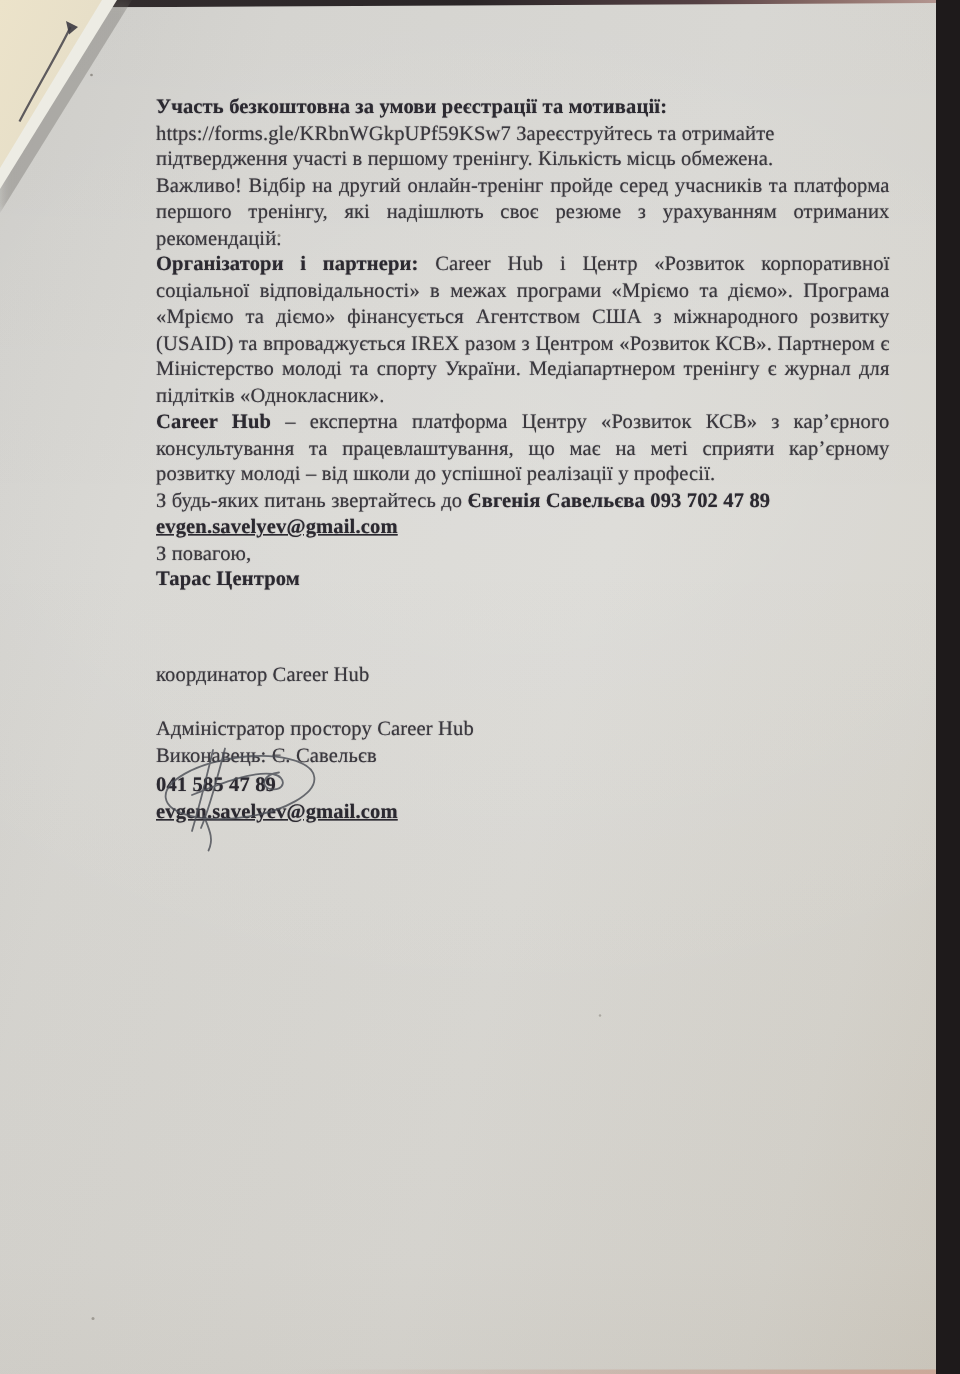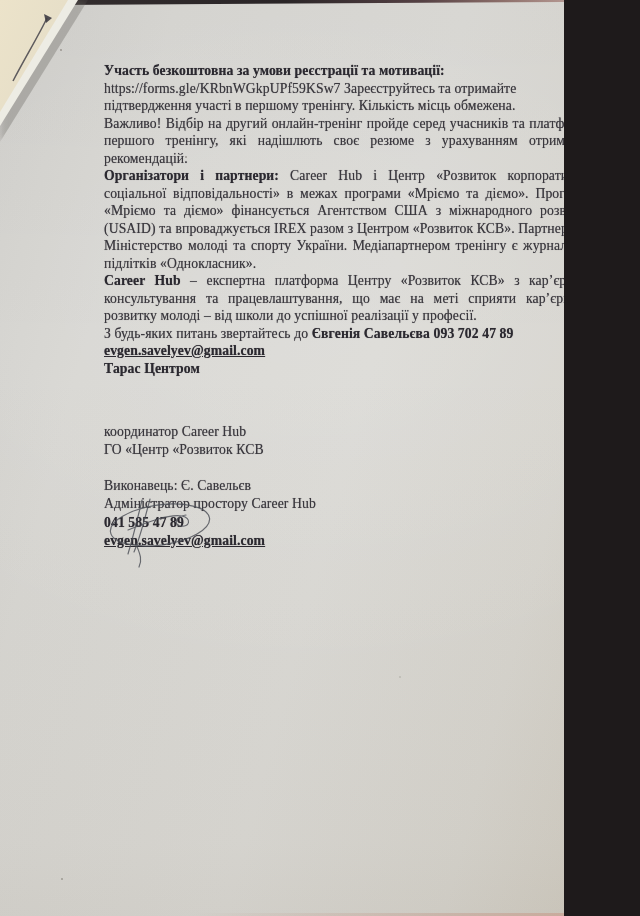--- a/index.html
+++ b/index.html
@@ -2,21 +2,21 @@
 <html><head>
 <meta charset="utf-8">
 <style>
   html, body { margin: 0; padding: 0; }
   body {
     width: 640px; height: 916px; overflow: hidden;
     background: #1e1a1b;
     font-family: "Liberation Serif", "DejaVu Serif", serif;
   }
   .photo {
-    position: relative; width: 564px; height: 916px; overflow: hidden;
+    position: relative; width: 624px; height: 916px; overflow: hidden;
     background:
       radial-gradient(ellipse 760px 560px at 55% 32%, rgba(255,255,255,0.10), rgba(0,0,0,0) 72%),
       linear-gradient(to bottom, rgba(0,0,0,0.02) 0%, rgba(0,0,0,0) 40%, rgba(96,80,52,0.05) 92%, rgba(96,80,52,0.08) 100%),
       linear-gradient(105deg, #d0cfcb 0%, #d8d7d3 22%, #dbdad6 58%, #d7d5cf 85%, #d2cec5 100%);
   }
   
   .top-strip {
     position: absolute; top: 0; left: 58px; right: 0; height: 5px;
     background: linear-gradient(to right, #332d2e, #2a2527 45%, #554144 72%, #8d6f6a 88%, #b39690);
     clip-path: polygon(0 0, 100% 0, 100% 40%, 0 100%);
@@ -104,31 +104,31 @@
       <b>Career Hub</b> <span>– експертна платформа Центру «Розвиток КСВ» з кар’єрного консультування та працевлаштування, що має на меті сприяти кар’єрному розвитку молоді – від школи до успішної реалізації у професії.</span>
     </p>
 
     <p class="p5">
       <span>З будь-яких питань  звертайтесь до</span> <b>Євгенія Савельєва 093 702 47 89</b><br>
       <span class="email">evgen.savelyev@gmail.com</span>
     </p>
 
 
     <div>
+      <div>З повагою,</div>
       <div class="bold">Тарас Центром</div>
     </div>
 
     <div class="roles">
       <div>координатор Career Hub</div>
-      <div>ГО «Центр «Розвиток КСВ</div>
     </div>
 
     <div class="executor">
+      <div>Адміністратор простору Career Hub</div>
       <div>Виконавець: Є. Савельєв</div>
-      <div>Адміністратор простору Career Hub</div>
       <div class="bold">041 585 47 89</div>
       <div><span class="email">evgen.savelyev@gmail.com</span></div>
     </div>
 
   </div>
 
   <svg class="sig-svg" width="130" height="82" viewBox="0 0 130 82">
     <g fill="none" stroke="#4a4d55" stroke-width="1.2" opacity="0.8" stroke-linecap="round">
       <ellipse cx="62" cy="33" rx="50" ry="20" transform="rotate(-8 62 33)"></ellipse>
       <path d="M44,8 C 40,25 35,45 30,62"></path>

